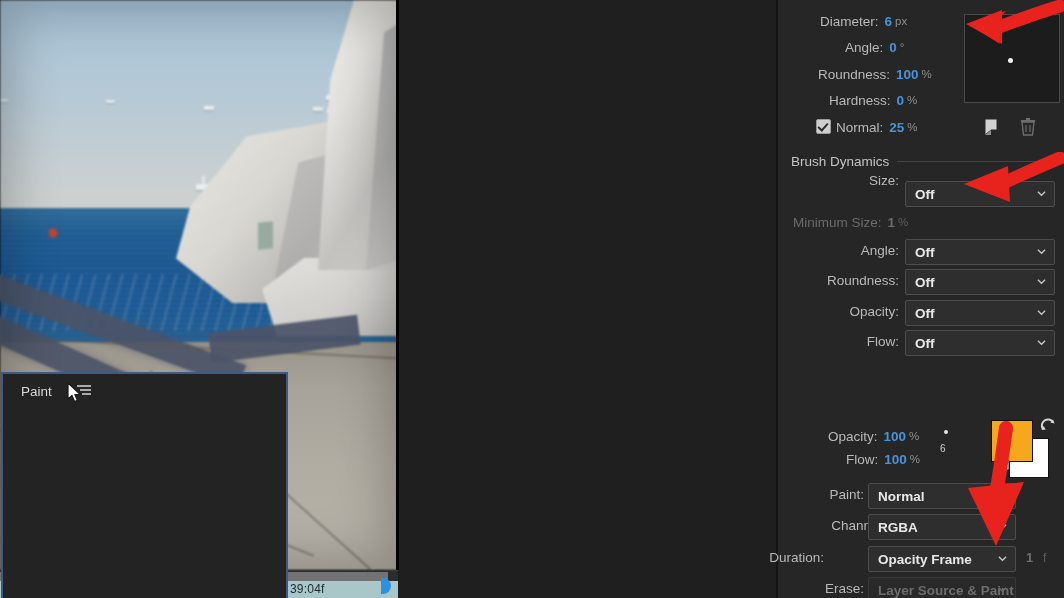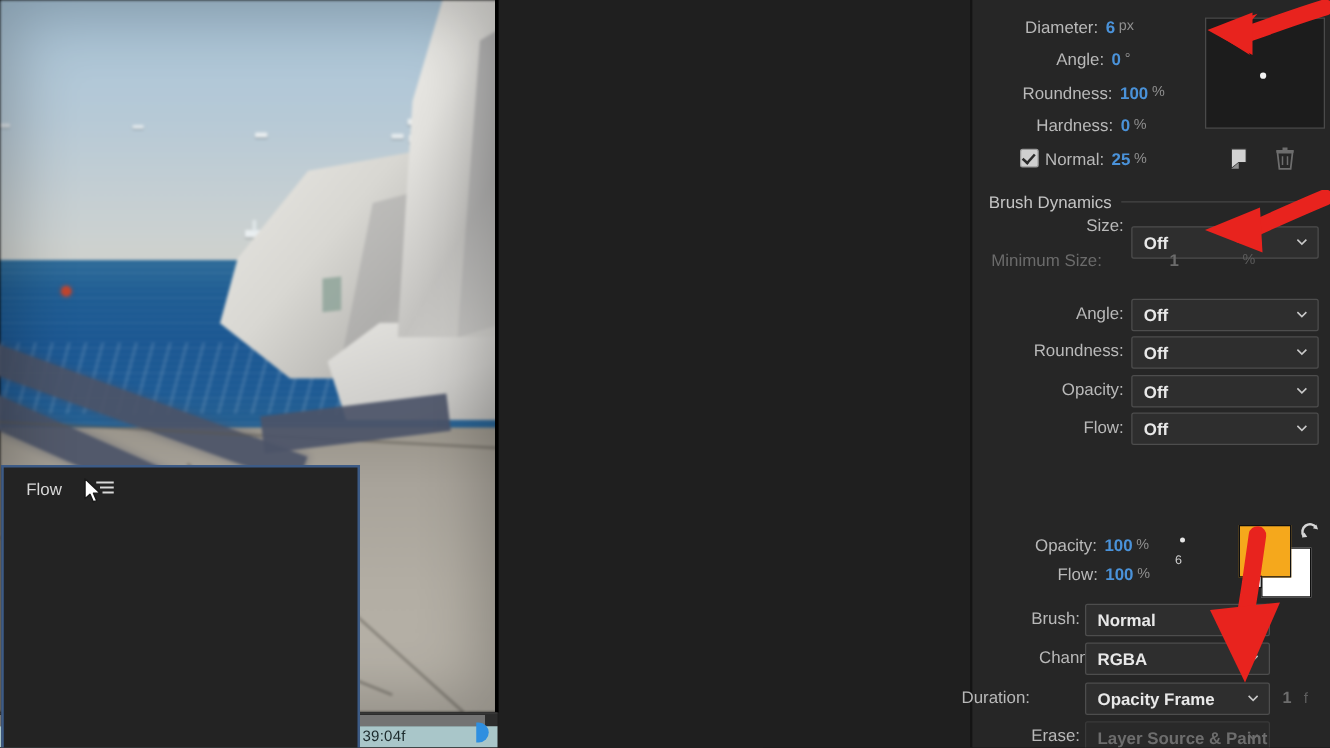--- a/index.html
+++ b/index.html
@@ -278,21 +278,21 @@
 </div>
 
 <span class="field-label" style="left:850px;top:173px;width:49px;">Size:</span>
 <div class="dd" style="left:905px;top:181px;width:148px;">
   <span class="txt">Off</span>
   <svg class="chev" viewBox="0 0 10 10">
       <path d="M1 3 L5 7 L9 3" fill="none" stroke="#c9c9c9" stroke-width="1.4"></path>
     </svg>
 </div>
 
-<div class="row" style="left:793px;top:197px;gap:48px;">
+<div class="row" style="left:793px;top:211px;">
   <span class="lbl lbl-dis">Minimum Size:</span>
   <span class="val val-dis" style="margin-left:6px">1</span>
   <span class="unit unit-dis">%</span>
 </div>
 
 <span class="field-label" style="left:838px;top:243px;width:61px;">Angle:</span>
 <div class="dd" style="left:905px;top:239px;width:148px;">
   <span class="txt">Off</span>
   <svg class="chev" viewBox="0 0 10 10">
       <path d="M1 3 L5 7 L9 3" fill="none" stroke="#c9c9c9" stroke-width="1.4"></path>
@@ -317,21 +317,21 @@
 
 <span class="field-label" style="left:848px;top:334px;width:51px;">Flow:</span>
 <div class="dd" style="left:905px;top:330px;width:148px;">
   <span class="txt">Off</span>
   <svg class="chev" viewBox="0 0 10 10">
       <path d="M1 3 L5 7 L9 3" fill="none" stroke="#c9c9c9" stroke-width="1.4"></path>
     </svg>
 </div>
 
 <div id="paint-panel">
-  <span id="paint-title">Flow</span>
+  <span id="paint-title">Paint</span>
   <span id="paint-menu-icon">
     <svg width="20" height="14" viewBox="0 0 20 14">
       <path d="M4 2 H18 M7 6 H18 M9 10 H18" stroke="#d8d8d8" stroke-width="1.6"></path>
     </svg>
   </span>
   <span id="paint-cursor">
     <svg width="16" height="22" viewBox="0 0 16 22">
       <path d="M1 1 L1 17 L5 13.5 L7.6 19.5 L10.3 18.3 L7.8 12.6 L13 12.3 Z" fill="#ffffff" stroke="#1a1a1a" stroke-width="1.2" stroke-linejoin="round"></path>
     </svg>
   </span>
@@ -362,21 +362,21 @@
     <path d="M3.5 8 L1.5 12 L5.8 11.6 Z" fill="#d6d6d6"></path>
   </svg>
 </span>
 <span id="default-colors-icon">
   <svg width="16" height="16" viewBox="0 0 16 16">
     <rect x="5" y="5" width="9" height="9" fill="#ffffff" stroke="#111" stroke-width="1"></rect>
     <rect x="1" y="1" width="8" height="8" fill="#bdbdbd" stroke="#111" stroke-width="1"></rect>
   </svg>
 </span>
 
-<span class="field-label" style="left:810px;top:487px;width:54px;">Brush:</span>
+<span class="field-label" style="left:810px;top:487px;width:54px;">Paint:</span>
 <div class="dd" style="left:868px;top:483px;width:146px;">
   <span class="txt">Normal</span>
   <svg class="chev" viewBox="0 0 10 10">
       <path d="M1 3 L5 7 L9 3" fill="none" stroke="#c9c9c9" stroke-width="1.4"></path>
     </svg>
 </div>
 <span id="eyedropper-icon">
   <svg width="20" height="22" viewBox="0 0 20 22">
     <path d="M12.5 2.5 a3 3 0 0 1 4.2 4.2 L13.6 9.8 l-2-2 Z" fill="#e2e2e2" stroke="#2a2a2a" stroke-width="1"></path>
     <path d="M11.2 8.6 L3.4 16.4 L2.4 19.8 L5.8 18.8 L13.6 11 Z" fill="#dcdcdc" stroke="#2a2a2a" stroke-width="1"></path>

